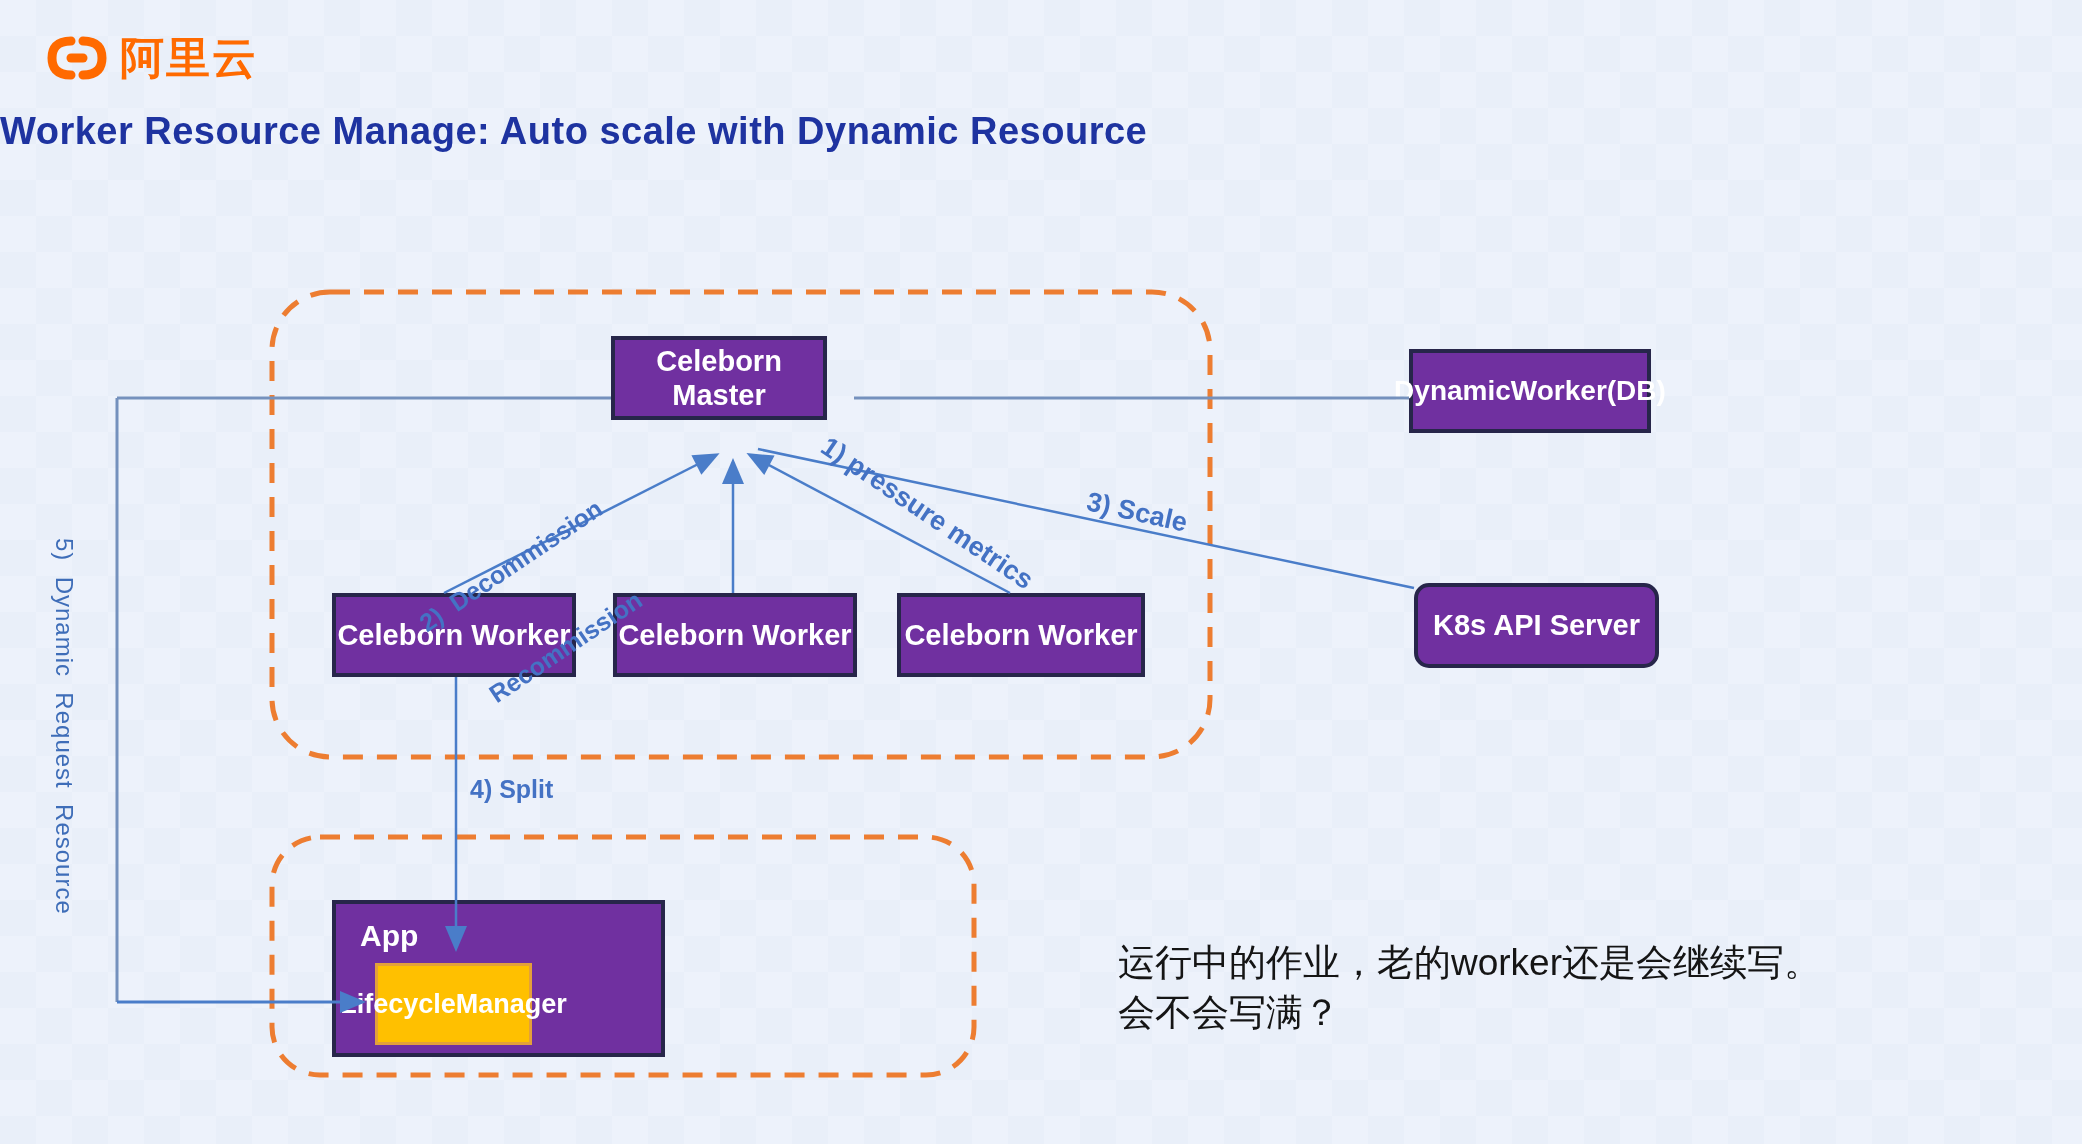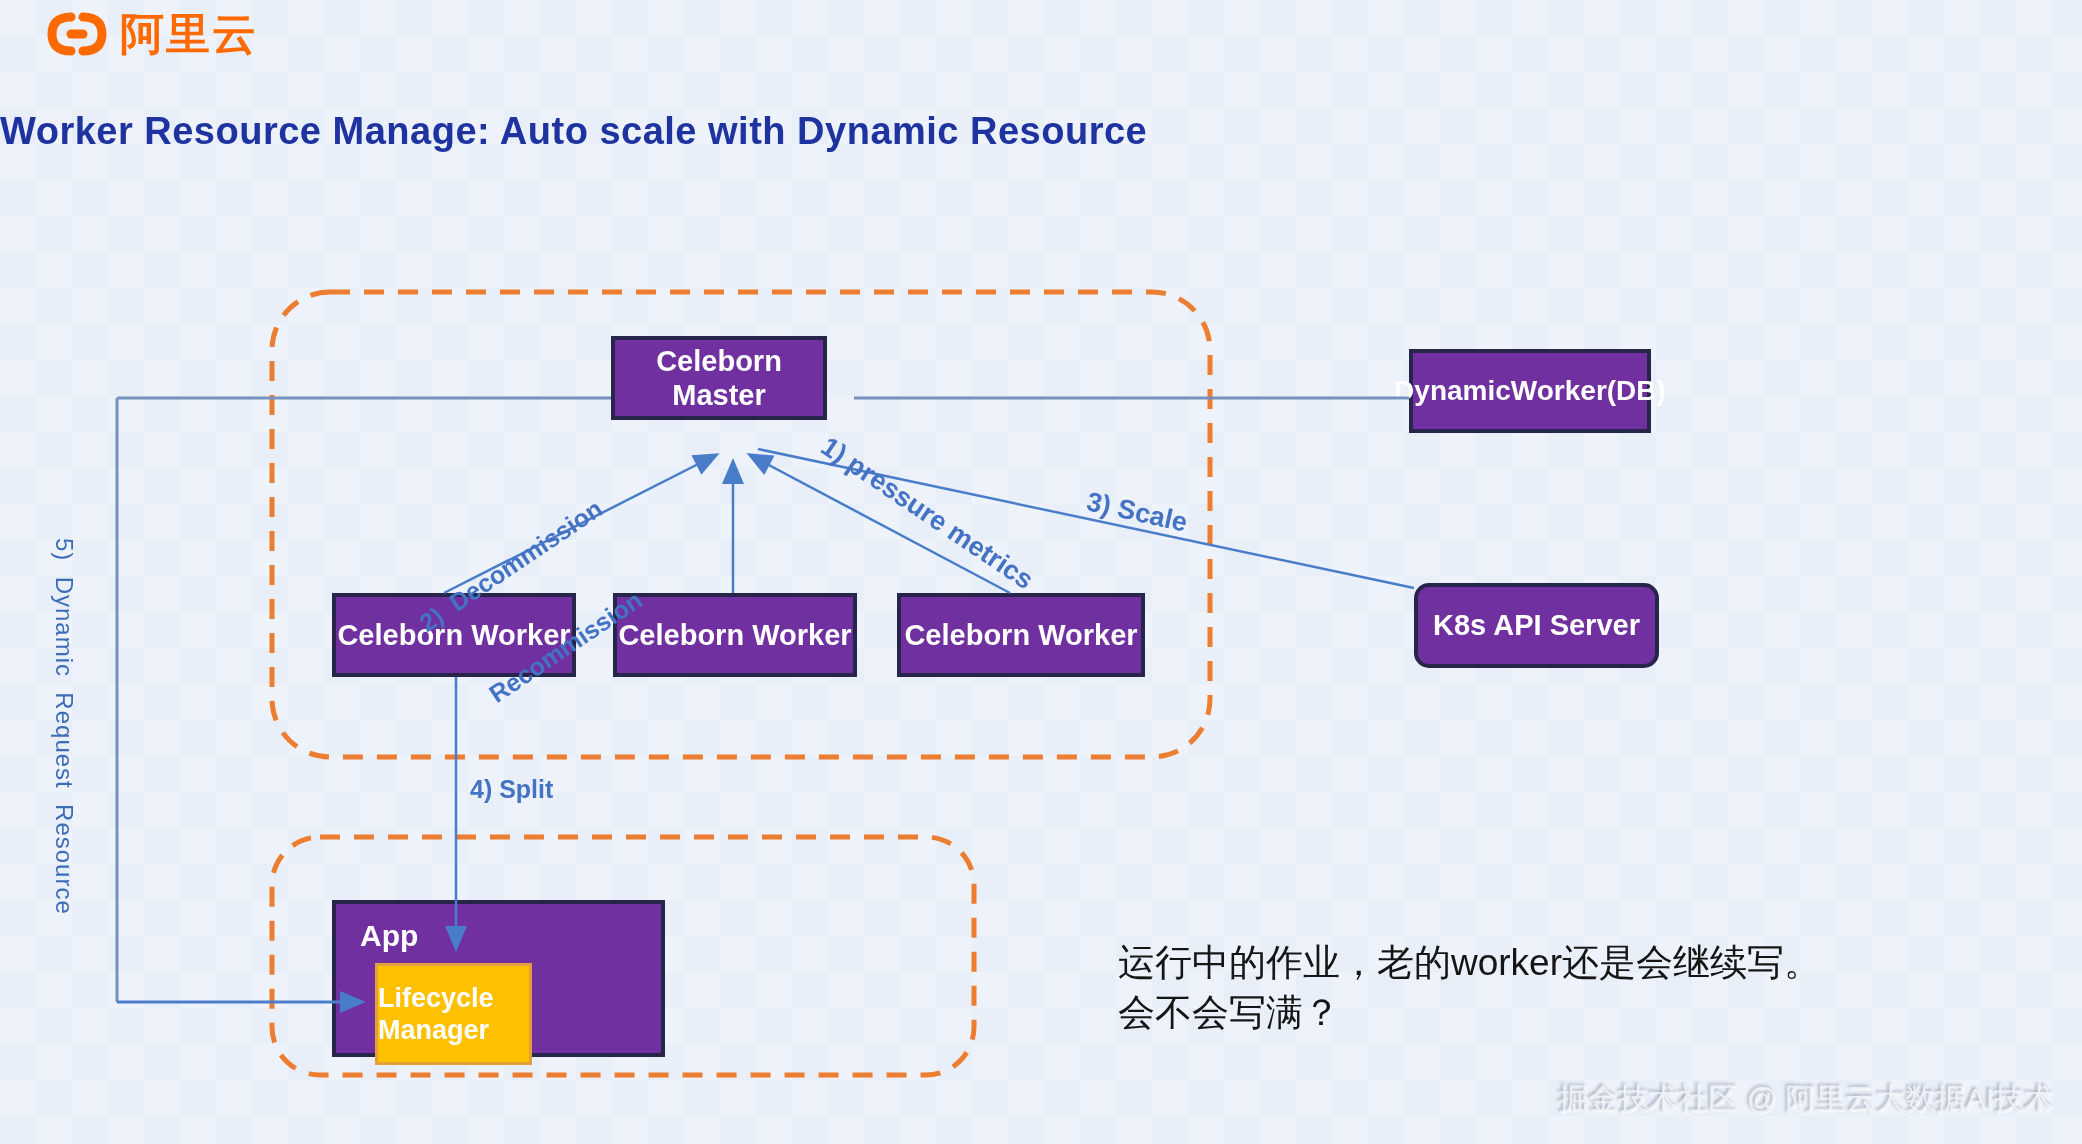--- a/index.html
+++ b/index.html
@@ -7,21 +7,21 @@
     position:relative;width:2082px;height:1144px;overflow:hidden;
     font-family:"Liberation Sans", sans-serif;
     background-color:#edf2fb;
     background-image:
       linear-gradient(45deg,#e9eff9 25%,transparent 25%,transparent 75%,#e9eff9 75%),
       linear-gradient(45deg,#e9eff9 25%,transparent 25%,transparent 75%,#e9eff9 75%);
     background-position:0 0,36px 36px;
     background-size:72px 72px;
   }
   
-  .logo{position:absolute;left:44px;top:10px;display:flex;align-items:center;gap:10px;z-index:8;}
+  .logo{position:absolute;left:44px;top:34px;display:flex;align-items:center;gap:10px;z-index:8;}
   .logo .brand{color:#FF6A00;font-size:44px;font-weight:bold;letter-spacing:2px;line-height:1;}
   .title{
     position:absolute;left:0;right:0;top:110px;z-index:8;
     color:#1e33a0;font-size:38px;font-weight:600;letter-spacing:.5px;
   }
   
   .pnode{
     position:absolute;box-sizing:border-box;z-index:2;
     background:#7030A0;border:4px solid #27264A;color:#fff;
     display:flex;align-items:center;justify-content:center;text-align:center;
@@ -29,23 +29,23 @@
   }
   #node-master{left:611px;top:336px;width:216px;height:84px;}
   #node-worker1{left:332px;top:593px;width:244px;height:84px;}
   #node-worker2{left:613px;top:593px;width:244px;height:84px;}
   #node-worker3{left:897px;top:593px;width:248px;height:84px;}
   #node-dynconfig{left:1409px;top:349px;width:242px;height:84px;font-size:28px;}
   #node-k8s{left:1414px;top:583px;width:245px;height:85px;border-radius:15px;}
   #node-app{left:332px;top:900px;width:333px;height:157px;display:block;}
   #node-app .app-label{position:absolute;left:24px;top:14px;font-size:30px;font-weight:600;color:#fff;}
   #node-lifecycle{
-    position:absolute;left:375px;top:963px;width:157px;height:102px;box-sizing:border-box;z-index:3;
+    position:absolute;left:375px;top:963px;width:157px;height:82px;box-sizing:border-box;z-index:3;
     background:#FFC000;border:3px solid #E3A03A;color:#fff;
-    display:flex;flex-direction:column;align-items:flex-start;justify-content:center;
+    display:flex;flex-direction:row;align-items:center;justify-content:center;
     font-size:27px;font-weight:600;line-height:1.2;
   }
   
   .wires{position:absolute;left:0;top:0;z-index:5;pointer-events:none;}
   
   .elabel{position:absolute;z-index:6;color:#4472C4;font-weight:600;white-space:pre;}
   #lbl-decomm{left:398px;top:476px;width:280px;text-align:center;font-size:25px;line-height:1.3;transform:rotate(-34deg);}
   #lbl-decomm span{display:block;}
   #lbl-pressure{left:782px;top:498px;width:290px;text-align:center;font-size:27px;transform:rotate(34deg);}
   #lbl-scale{left:1062px;top:497px;width:150px;text-align:center;font-size:27px;transform:rotate(12.5deg);}
@@ -134,15 +134,14 @@
   <div class="elabel" id="lbl-pressure">1) pressure metrics</div>
   <div class="elabel" id="lbl-scale">3) Scale</div>
   <div class="elabel" id="lbl-split">4) Split</div>
   <div class="elabel" id="lbl-dynreq">5)  Dynamic  Request  Resource</div>
 
   <div class="annotation">
     <span>运行中的作业，老的worker还是会继续写。</span>
     <span>会不会写满？</span>
   </div>
 
-  <div class="watermark">掘金技术社区 @ 阿里云大数据AI技术</div>
 
 </div>
 
 </body></html>

